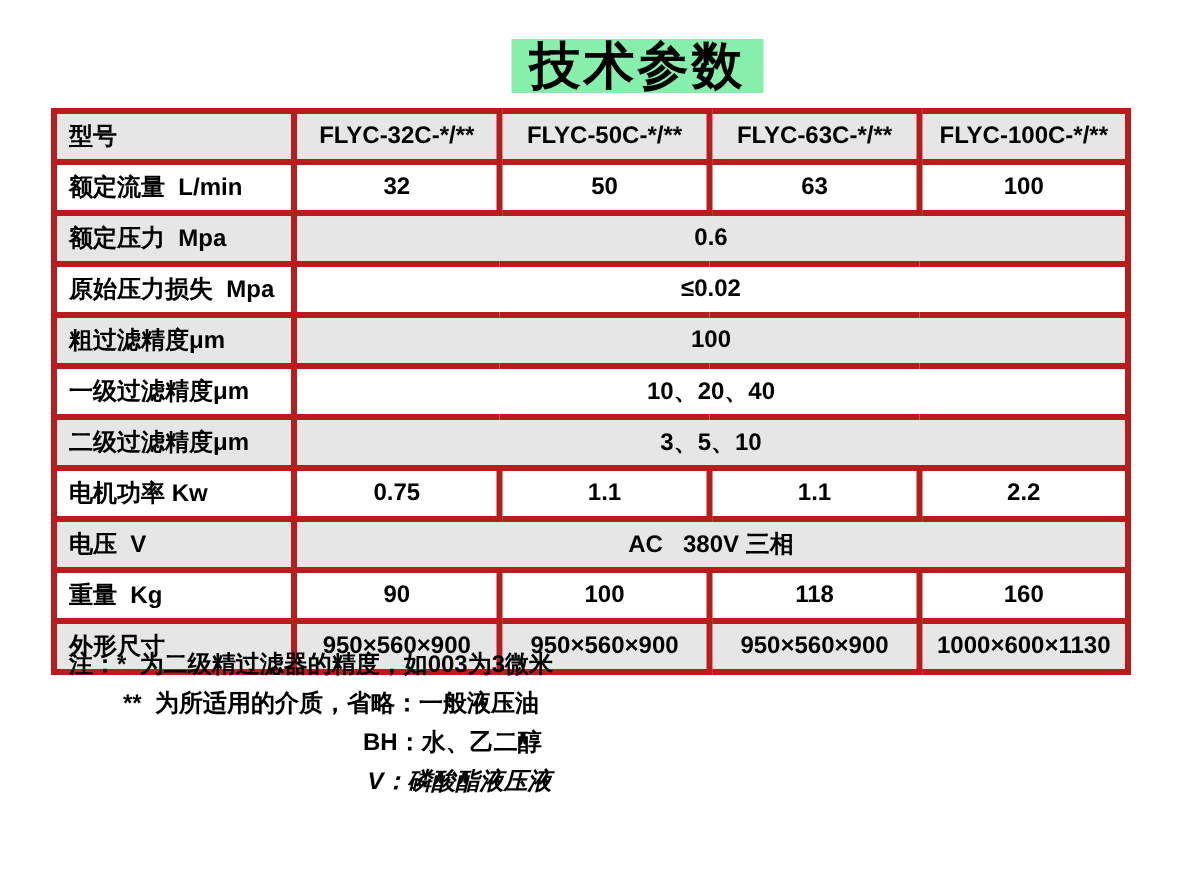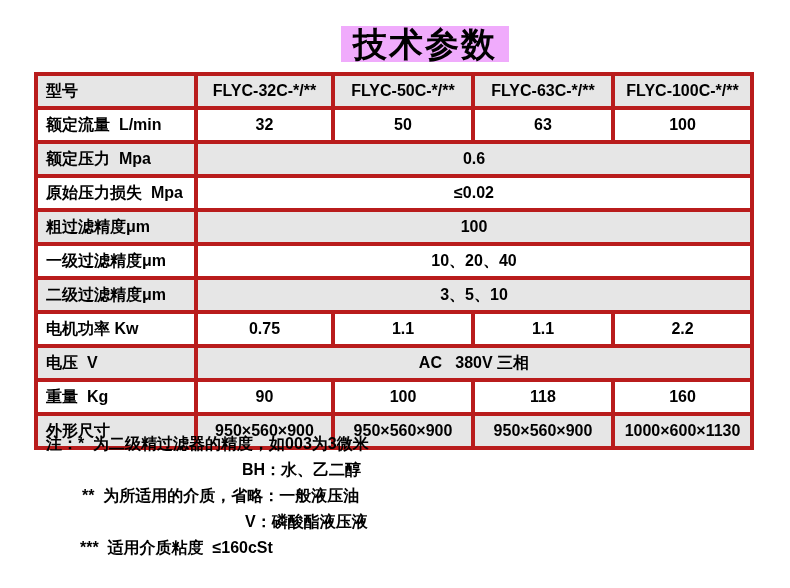--- a/index.html
+++ b/index.html
@@ -25,30 +25,30 @@
   }
   table.spec-table td.label-cell{text-align:left;padding-left:8px;}
   table.spec-table td.value-cell{text-align:center;}
   table.spec-table tr:nth-child(odd){background:var(--stripe,#e6e6e6);}
   table.spec-table tr:nth-child(even){background:#ffffff;}
   .notes{position:absolute;left:0;top:431px;width:658px;font-size:16px;}
   .note-line{line-height:26px;white-space:pre;}
   .nl-0{margin-left:46px;}
   .nl-1{margin-left:82px;}
   .nl-2{margin-left:242px;}
-  .nl-3{margin-left:245px;}
+  .nl-3{margin-left:245px;font-style:italic;}
   .nl-4{margin-left:80px;}
 </style>
 </head>
 <body>
 
 <div class="page">
 
   <div class="title-band">
-    <span class="page-title" style="background: #f0abfc;">技术参数</span>
+    <span class="page-title" style="background: #86efac;">技术参数</span>
   </div>
 
   <table class="spec-table">
     <colgroup>
       <col style="width:160px">
       <col style="width:137px">
       <col style="width:140px">
       <col style="width:140px">
       <col style="width:139px">
     </colgroup>
@@ -110,19 +110,18 @@
           <td class="value-cell">950×560×900</td>
           <td class="value-cell">950×560×900</td>
           <td class="value-cell">950×560×900</td>
           <td class="value-cell">1000×600×1130</td>
         </tr>
       </tbody>
   </table>
 
   <div class="notes">
     <div class="note-line nl-0">注：*  为二级精过滤器的精度，如003为3微米</div>
+    <div class="note-line nl-1">**  为所适用的介质，省略：一般液压油</div>
     <div class="note-line nl-2">BH：水、乙二醇</div>
-    <div class="note-line nl-1">**  为所适用的介质，省略：一般液压油</div>
     <div class="note-line nl-3">V：磷酸酯液压液</div>
-    <div class="note-line nl-4">***  适用介质粘度  ≤160cSt</div>
   </div>
 
 </div>
 
 </body></html>

